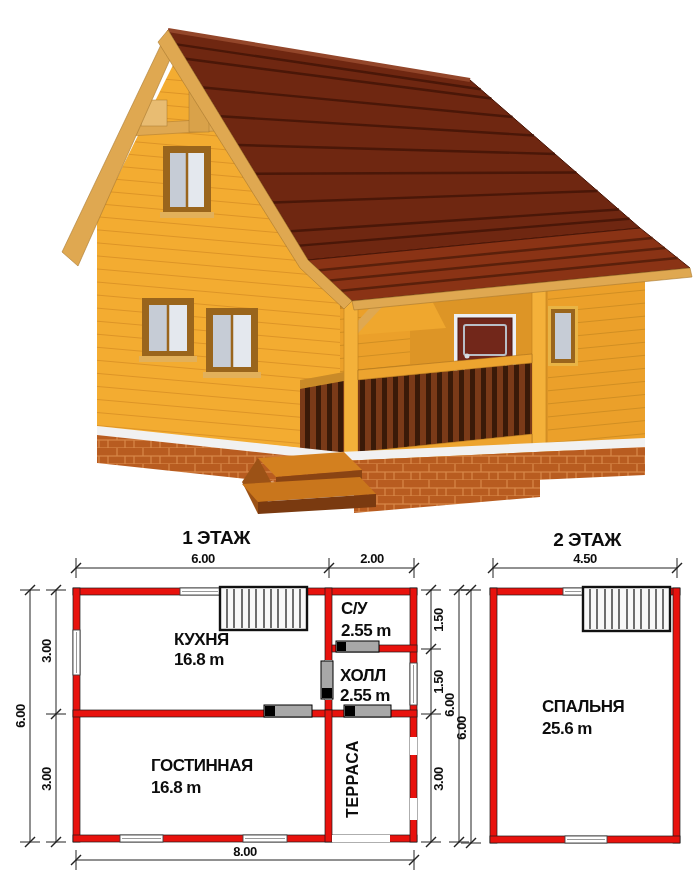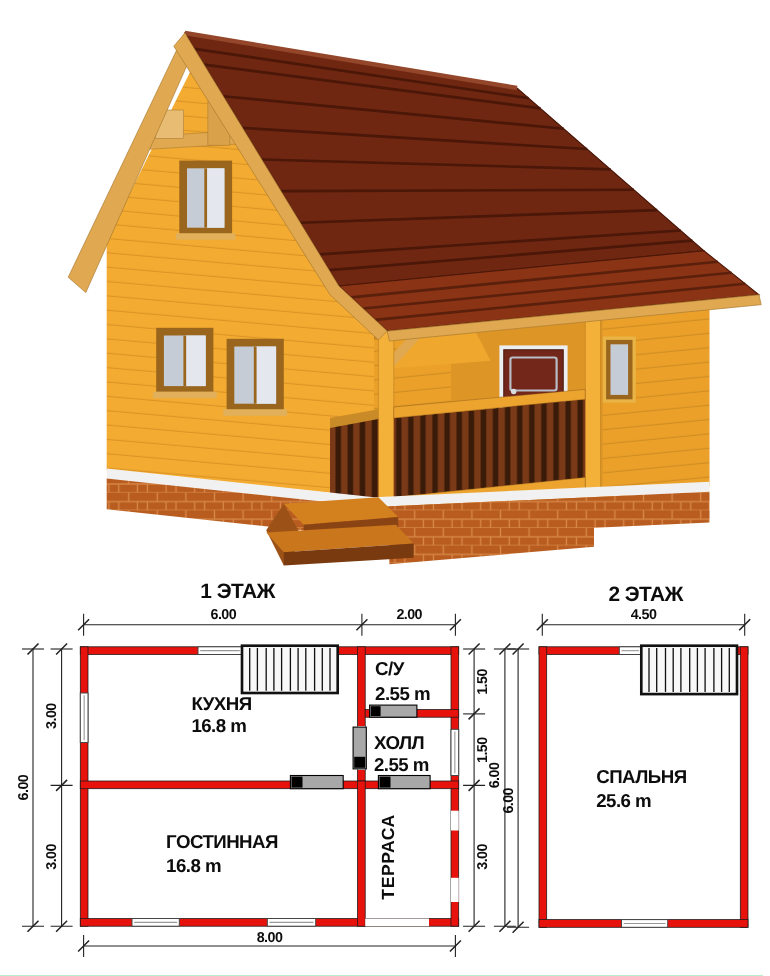--- a/index.html
+++ b/index.html
@@ -1,16 +1,16 @@
 <!DOCTYPE html>
 <html><head>
 <meta charset="utf-8">
 <style>
   html,body{margin:0;padding:0;background:#ffffff;}
-  .canvas{position:relative;width:700px;height:887px;background:#22c55e;overflow:hidden;
+  .canvas{position:relative;width:700px;height:887px;background:#a3a3a3;overflow:hidden;
           font-family:"Liberation Sans","DejaVu Sans",sans-serif;}
   svg text{fill:#0d0d0d;font-family:"Liberation Sans","DejaVu Sans",sans-serif;}
   .t-title{font-size:19px;font-weight:bold;letter-spacing:-0.5px;}
   .t-room {font-size:17px;font-weight:bold;letter-spacing:-0.5px;}
   .t-dim  {font-size:13px;font-weight:bold;letter-spacing:-0.5px;}
   .t-terr {font-size:16px;font-weight:bold;letter-spacing:0.5px;}
 </style>
 </head>
 <body>
 

